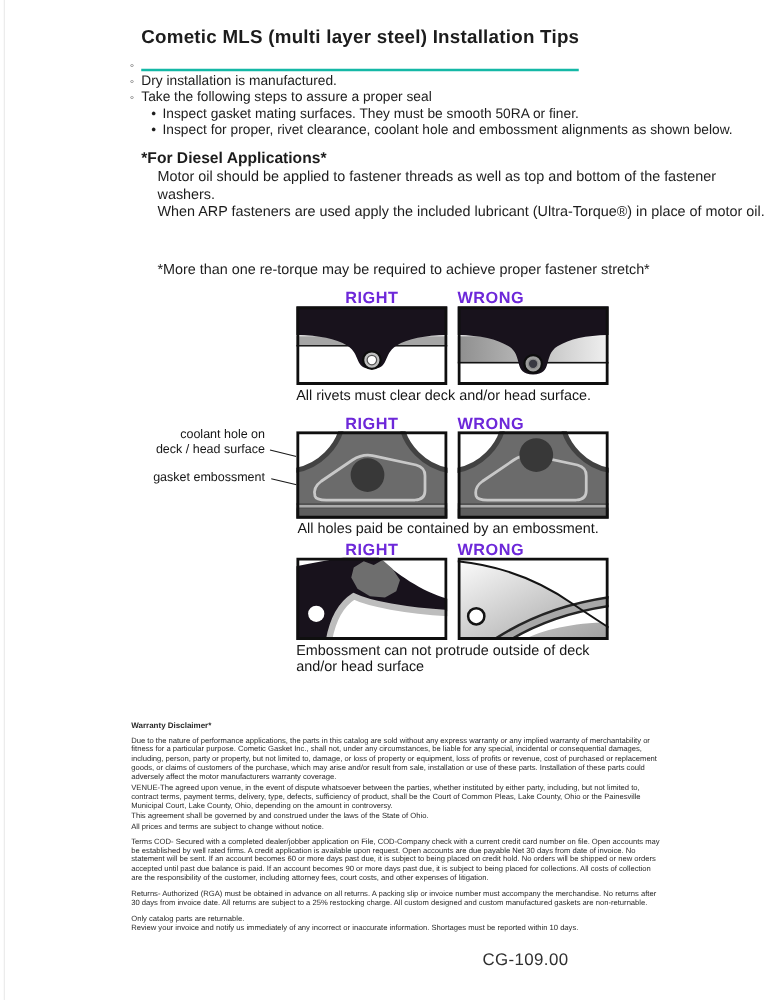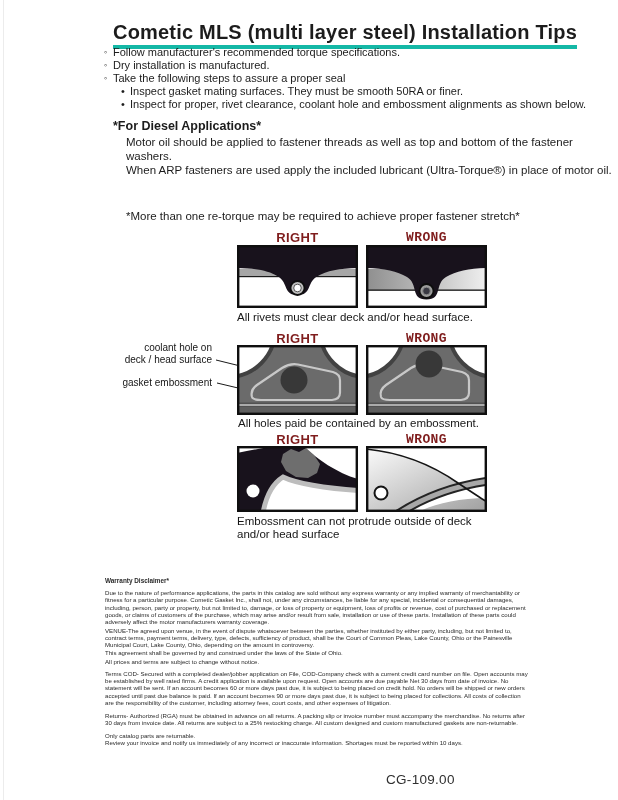--- a/index.html
+++ b/index.html
@@ -4,70 +4,69 @@
 <style>
   html,body{margin:0;padding:0;background:#ffffff;}
   .page{
     position:relative;width:618px;height:800px;background:#ffffff;
     font-family:"Liberation Sans","DejaVu Sans",sans-serif;color:#1c1c1c;
     overflow:hidden;
   }
   .abs{position:absolute;}
   .pre{white-space:pre-line;}
   .scan-line{left:3px;top:0;width:1px;height:800px;background:#ececec;}
-  .doc-title{left:113px;top:21px;font-size:20px;font-weight:bold;letter-spacing:.2px;
-    border-bottom:4px solid #14b8a6;padding-bottom:1px;}
+  .doc-title{left:113px;top:21px;font-size:15px;font-weight:bold;letter-spacing:.2px;
+    border-bottom:2px solid #14b8a6;padding-bottom:17px;}
   .bullets{left:104px;top:46px;font-size:11px;line-height:13px;}
   .b-row{display:flex;}
   .b-row .mk{width:9px;flex:none;font-size:9px;line-height:13px;}
   .b-sub{padding-left:17px;}
   .b-sub .mk{font-size:11px;}
   .h2{left:113px;top:119px;font-size:12.5px;font-weight:bold;}
   .body-p{left:126px;font-size:11.5px;line-height:13.8px;}
   .p1{top:136px;}
   .p2{top:168px;}
   .note{top:210px;}
-  .dlabels{font-size:13px;font-weight:600;color:#7f1d1d;letter-spacing:.4px;}
+  .dlabels{font-size:13px;font-weight:600;color:#6d28d9;letter-spacing:.4px;}
   .dlab-right{left:237px;width:121px;text-align:center;}
-  .dlab-wrong{left:366px;width:121px;text-align:center;font-family:Liberation Mono, monospace;}
+  .dlab-wrong{left:366px;width:121px;text-align:left;}
   .dbox{width:121px;}
   .dbox svg{display:block;}
   .box-right{left:237px;}
   .box-wrong{left:366px;}
   .caption{font-size:11.5px;line-height:12.5px;color:#161616;}
   .cap1{left:237px;top:311px;}
   .cap2{left:238px;top:417px;}
   .cap3{left:237px;top:515px;}
   .annot{left:90px;width:122px;text-align:right;font-size:10px;line-height:11.5px;color:#161616;}
   .an1{top:342px;}
   .an2{top:377px;}
   .leader{left:0;top:0;pointer-events:none;}
   .legal{left:105px;width:434px;font-size:6.1px;line-height:7.35px;color:#2a2a2a;}
   .legal-h{top:577px;font-size:6.4px;font-weight:bold;}
   .lg1{top:589px;}
   .lg2{top:626.5px;}
   .lg3{top:657.5px;}
   .lg4{top:669.5px;}
   .lg5{top:711.5px;}
   .lg6{top:731.5px;}
-  .footer-code{left:386px;top:760px;font-size:13.5px;color:#2f2f2f;letter-spacing:.3px;margin-top:12px;}
+  .footer-code{left:386px;top:760px;font-size:13.5px;color:#2f2f2f;letter-spacing:.3px;}
 </style>
 </head>
 <body>
 
 <div class="page">
 
   <div class="abs scan-line"></div>
 
   <div class="abs doc-title">Cometic MLS (multi layer steel) Installation Tips</div>
 
   <div class="abs bullets">
     <div class="b-row">
       <span class="mk">◦</span>
-      <span>Follow manufacturer's recommended torque specifications.</span>
     </div>
     <div class="b-row">
       <span class="mk">◦</span>
       <span>Dry installation is manufactured.</span>
     </div>
     <div class="b-row">
       <span class="mk">◦</span>
       <span>Take the following steps to assure a proper seal</span>
     </div>
     <div class="b-row b-sub">

